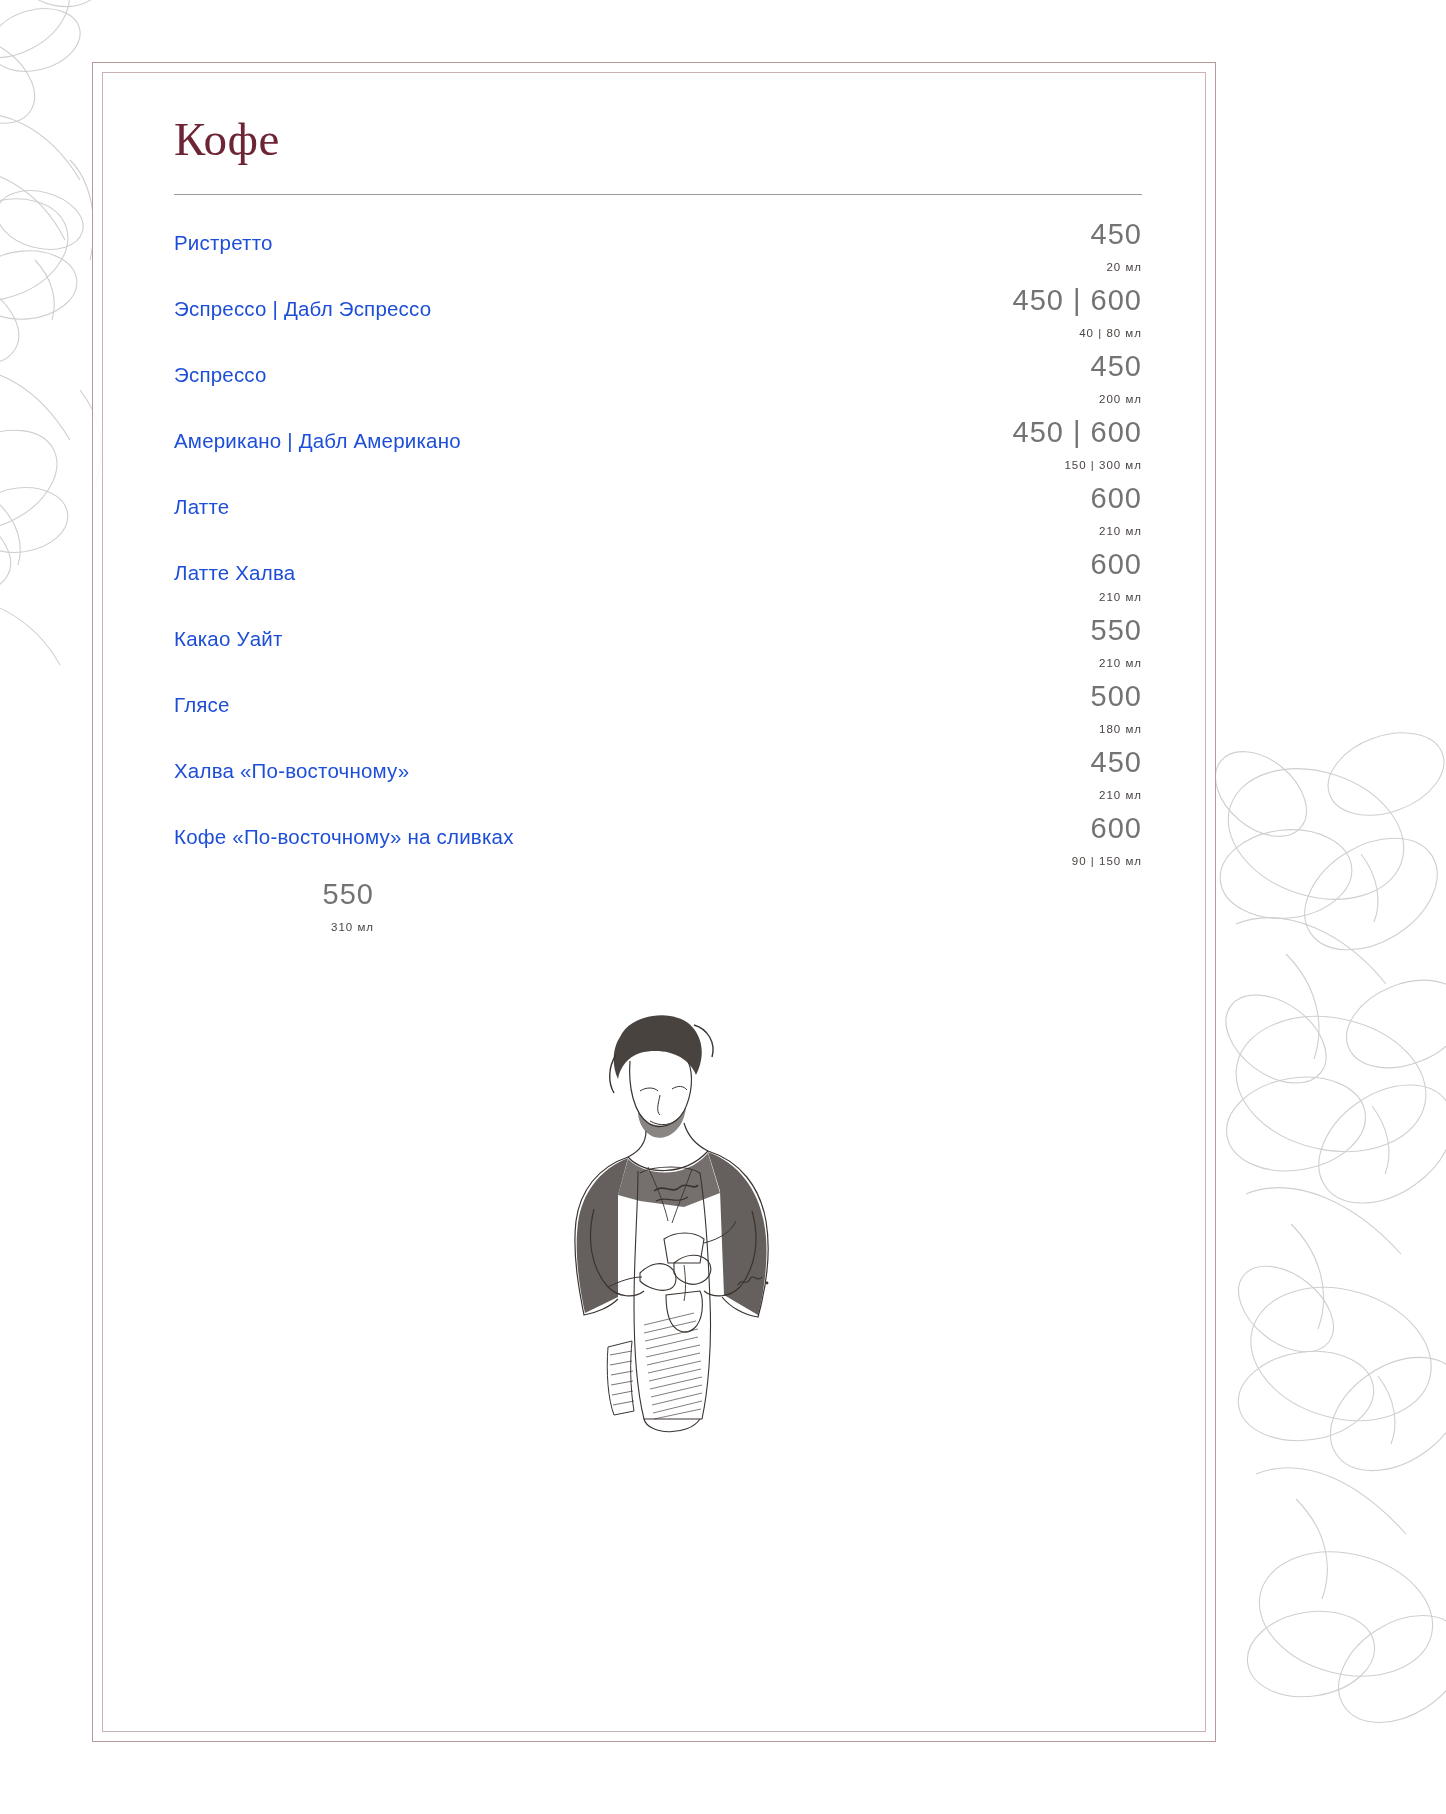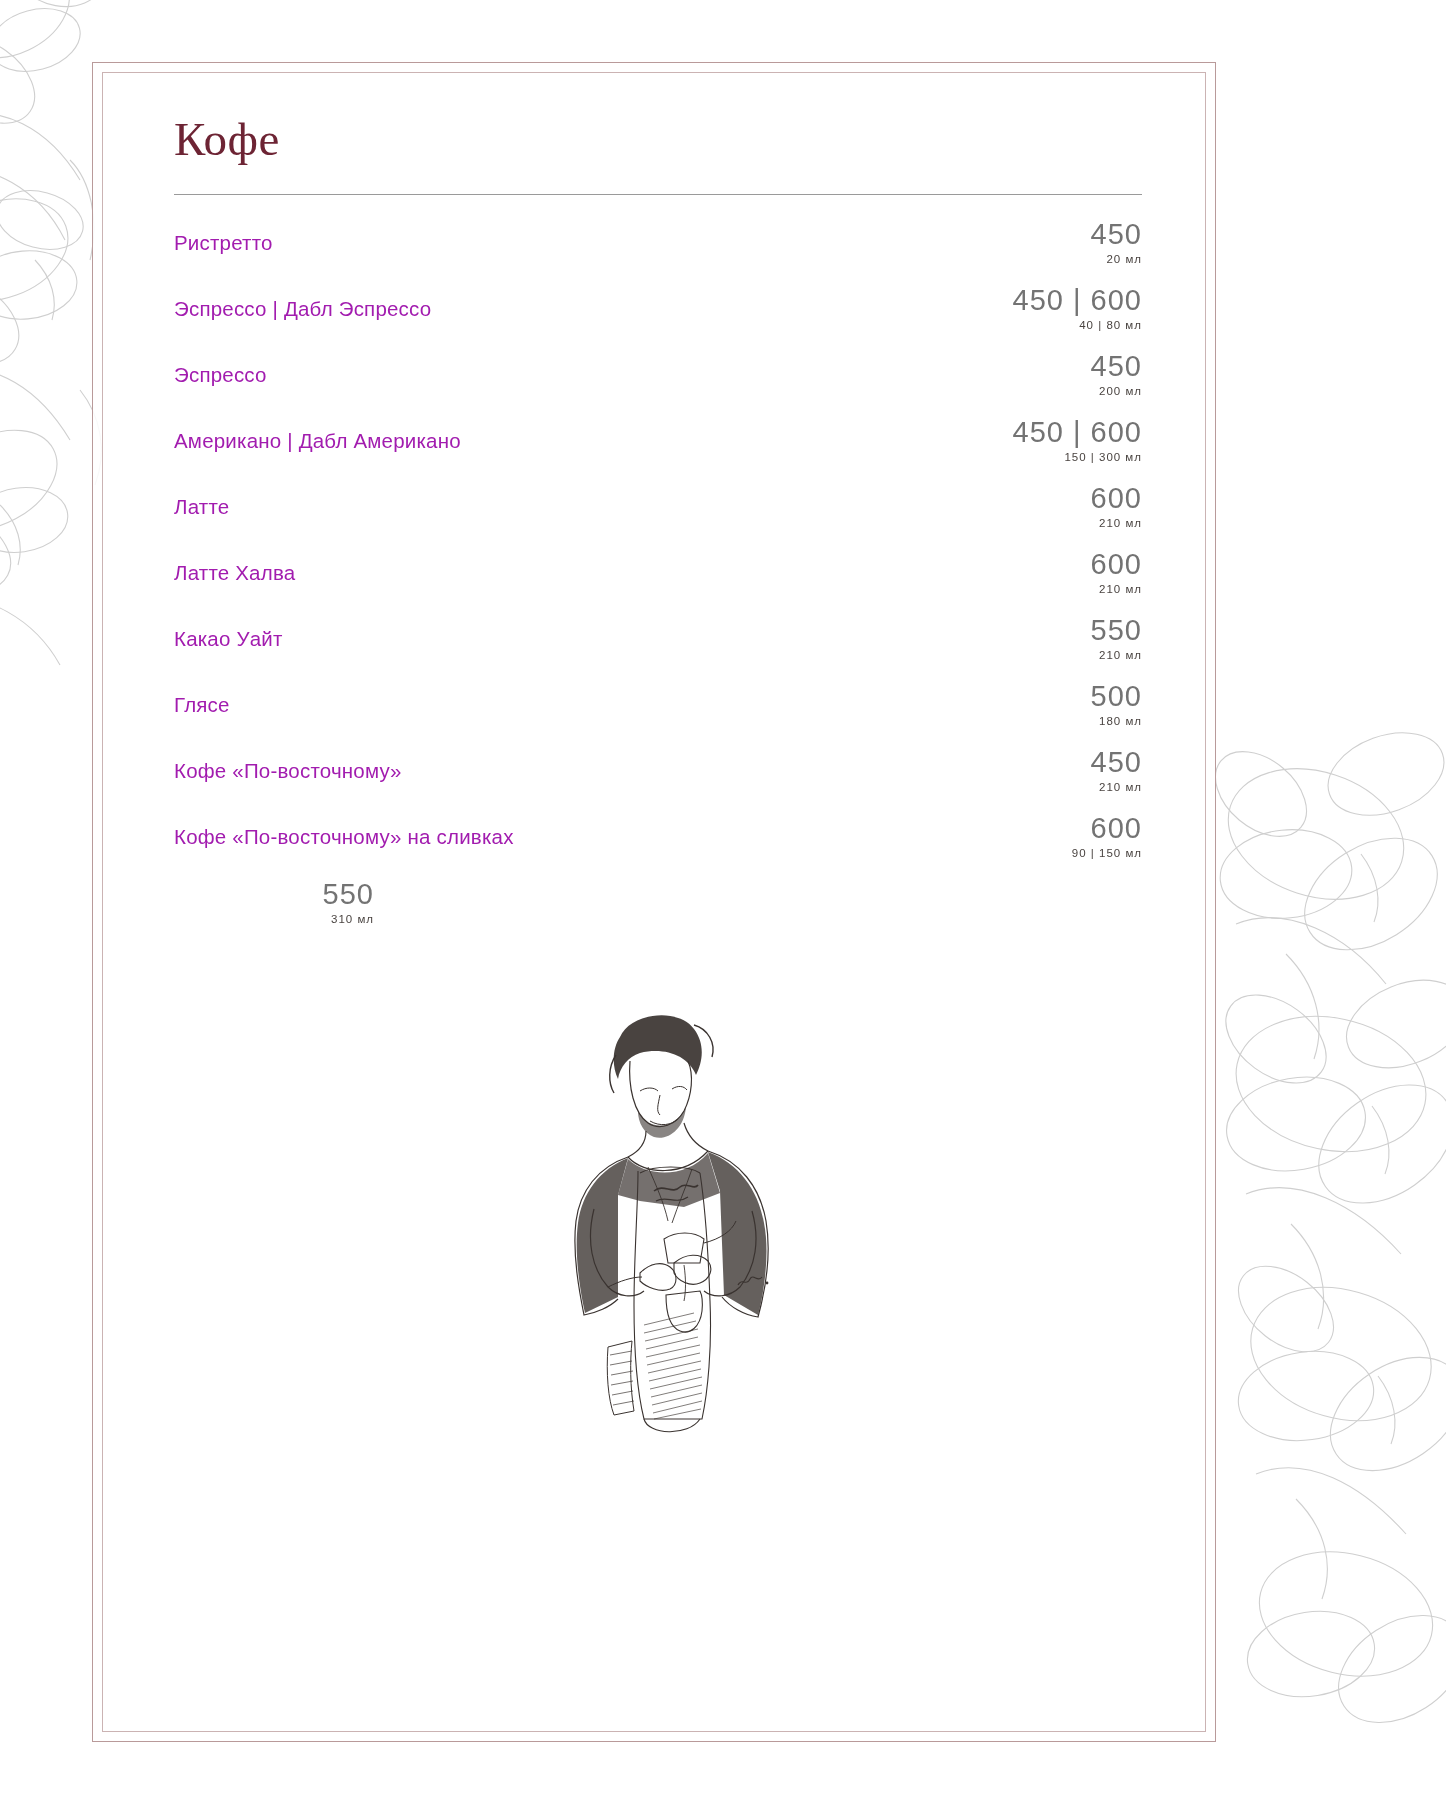--- a/index.html
+++ b/index.html
@@ -81,21 +81,21 @@
   }
   .menu-row {
     display: flex;
     align-items: flex-start;
     justify-content: space-between;
     min-height: 66px;
   }
   .menu-name {
     font-size: 20.5px;
     letter-spacing: 0.2px;
-    color: #a21caf;
+    color: #1d4ed8;
     line-height: 1.35;
     padding-top: 16px;
     flex: 1 1 auto;
     white-space: nowrap;
   }
   .menu-right {
     flex: 0 0 auto;
     text-align: right;
     min-width: 200px;
     padding-top: 6px;
@@ -104,21 +104,21 @@
     font-family: Liberation Sans, sans-serif;
     font-size: 29px;
     color: #737373;
     line-height: 1.05;
     letter-spacing: 1px;
   }
   .menu-volume {
     font-size: 11.5px;
     color: #4a4441;
     letter-spacing: 1px;
-    margin-top: 4px;
+    margin-top: 12px;
   }
 
   
   .illustration {
     margin-top: 56px;
     display: flex;
     justify-content: center;
   }
 </style>
 </head>
@@ -251,21 +251,21 @@
 
     <div class="menu-row">
       <div class="menu-name">Глясе</div>
       <div class="menu-right">
         <div class="menu-price">500</div>
         <div class="menu-volume">180 мл</div>
       </div>
     </div>
 
     <div class="menu-row">
-      <div class="menu-name">Кофе «По-восточному»</div>
+      <div class="menu-name">Халва «По-восточному»</div>
       <div class="menu-right">
         <div class="menu-price">450</div>
         <div class="menu-volume">210 мл</div>
       </div>
     </div>
 
     <div class="menu-row">
       <div class="menu-name">Кофе «По-восточному» на сливках</div>
       <div class="menu-right">
         <div class="menu-price">600</div>

